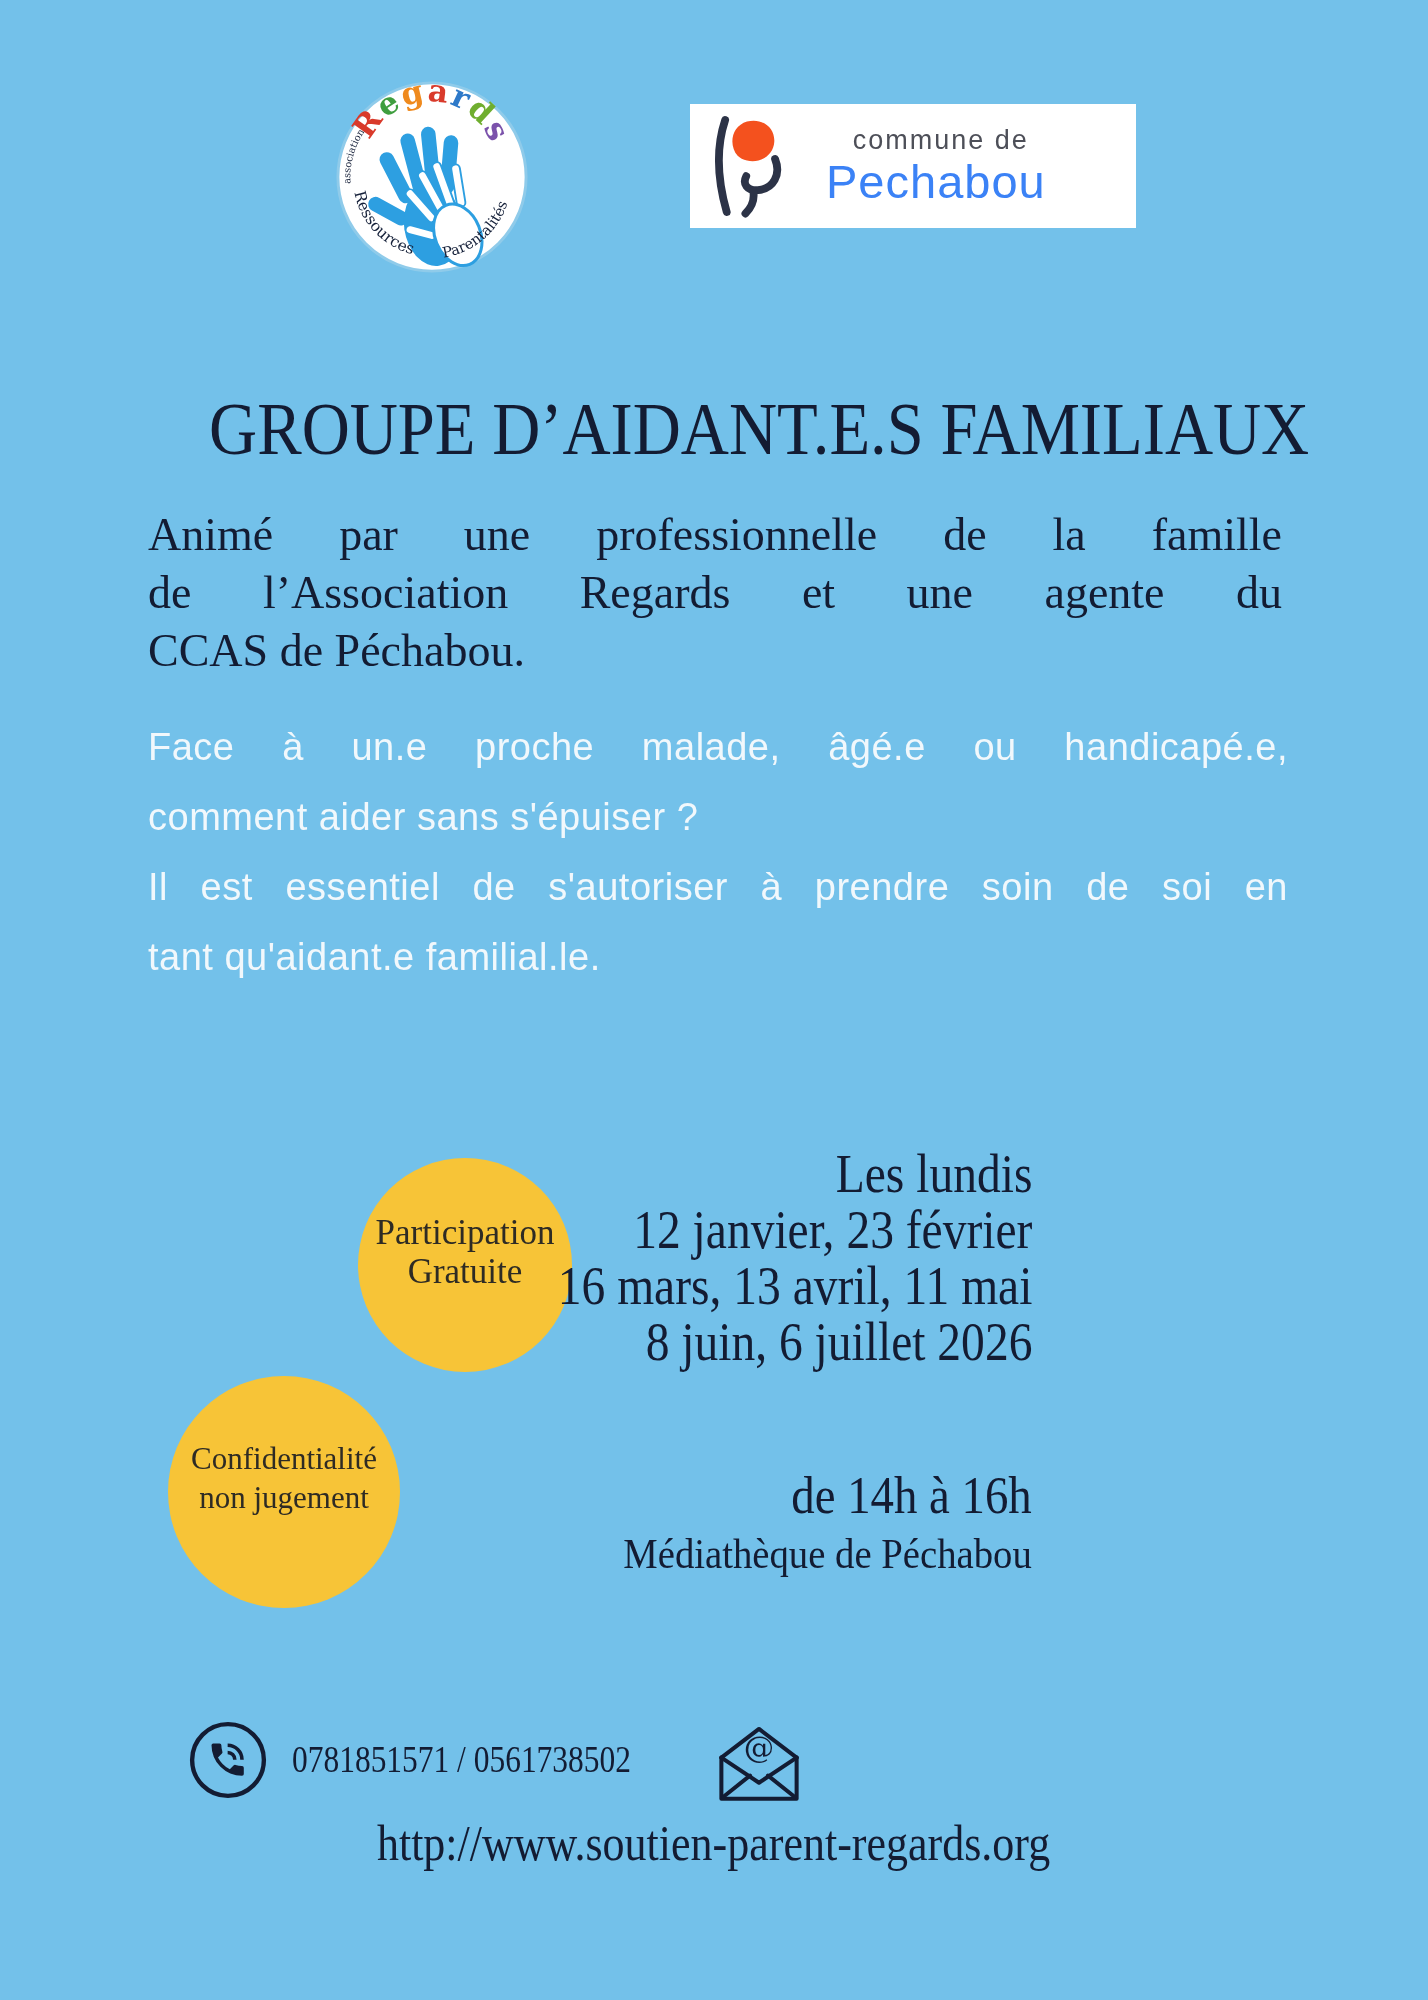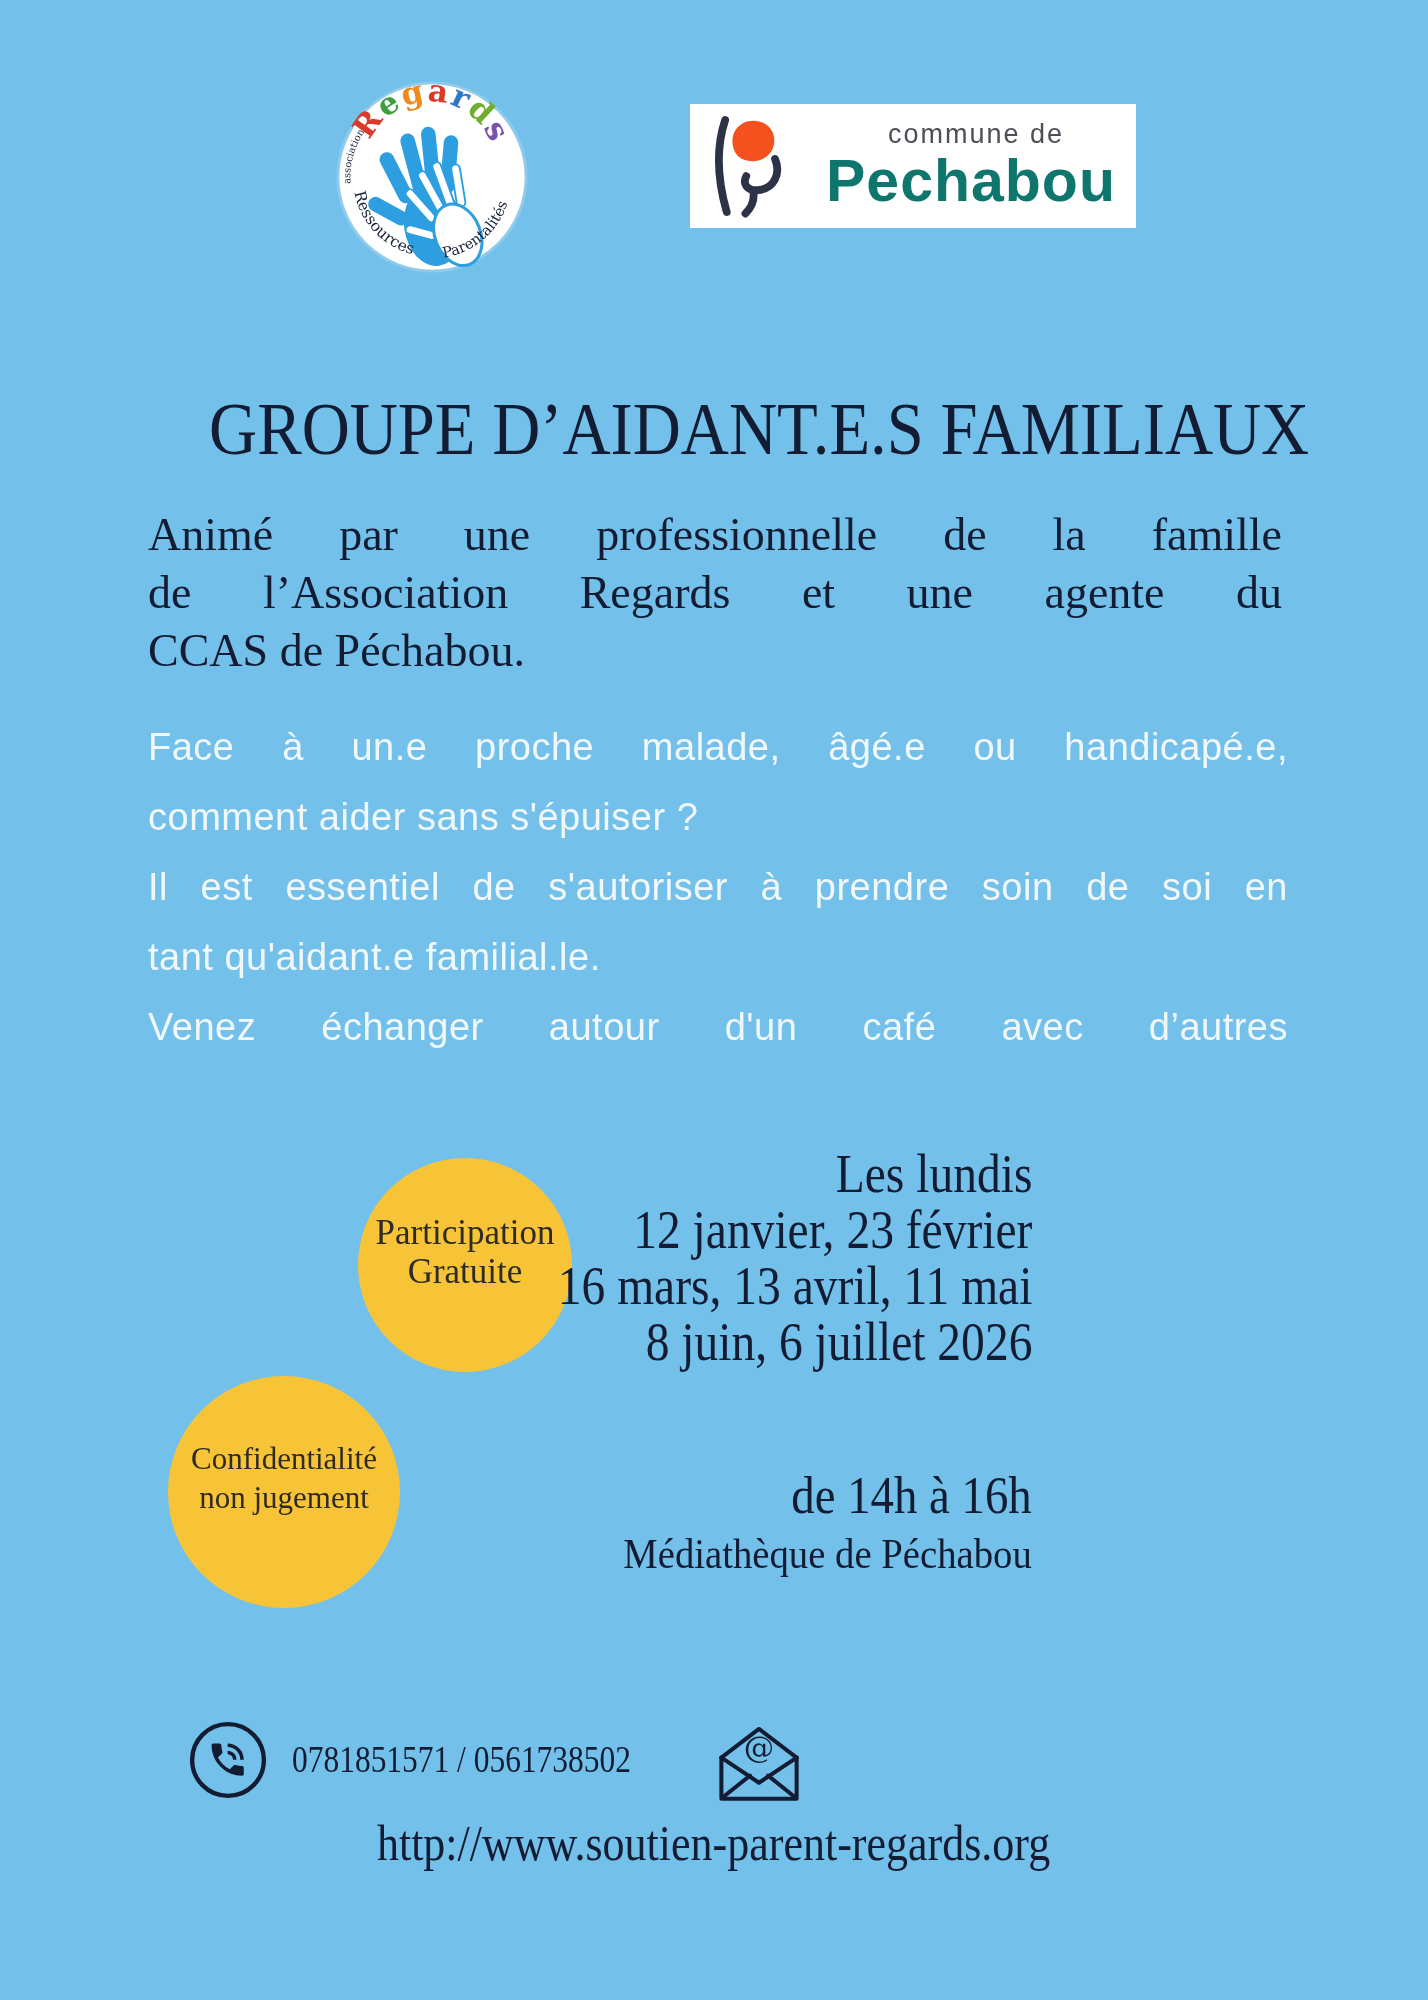--- a/index.html
+++ b/index.html
@@ -18,21 +18,21 @@
     background:#ffffff;display:flex;align-items:center;
   }
   .pechabou-mark{width:78px;height:106px;margin-left:18px;flex:none;}
   .pechabou-text{margin-left:40px;line-height:1;text-align:center;}
   .pechabou-line1{
     font-family:"Liberation Sans", sans-serif;
     font-size:27px;color:#4D4F58;letter-spacing:2px;padding-left:10px;margin-bottom:4px;
   }
   .pechabou-line2{
     font-family:"Liberation Sans", sans-serif;
-    font-size:59px;font-weight:bold;color:#0f766e;letter-spacing:1px;
+    font-size:47px;font-weight:normal;color:#3b82f6;letter-spacing:1px;
   }
   
   .title{
     position:absolute;left:148px;top:392px;width:1132px;
     text-align:center;font-size:74px;line-height:74px;
     white-space:nowrap;color:#131C33;
   }
   .title span{display:inline-block;transform:scaleX(0.90);}
   .subtitle{position:absolute;left:148px;top:506px;width:1134px;
     font-size:46px;line-height:58px;color:#131C33;}
@@ -162,21 +162,20 @@
     <div class="j">Animé par une professionnelle de la famille</div>
     <div class="j">de l’Association Regards et une agente du</div>
     <div class="l">CCAS de Péchabou.</div>
   </div>
 
   <div class="body-text">
     <div class="j">Face à un.e proche malade, âgé.e ou handicapé.e,</div>
     <div class="l">comment aider sans s'épuiser ?</div>
     <div class="j">Il est essentiel de s'autoriser à prendre soin de soi en</div>
     <div class="l">tant qu'aidant.e familial.le.</div>
-    <div class="j">Venez échanger autour d'un café avec d’autres</div>
   </div>
 
   <div class="badge badge-free">
     <div>Participation</div>
     <div>Gratuite</div>
   </div>
   <div class="badge badge-conf">
     <div>Confidentialité</div>
     <div>non jugement</div>
   </div>

